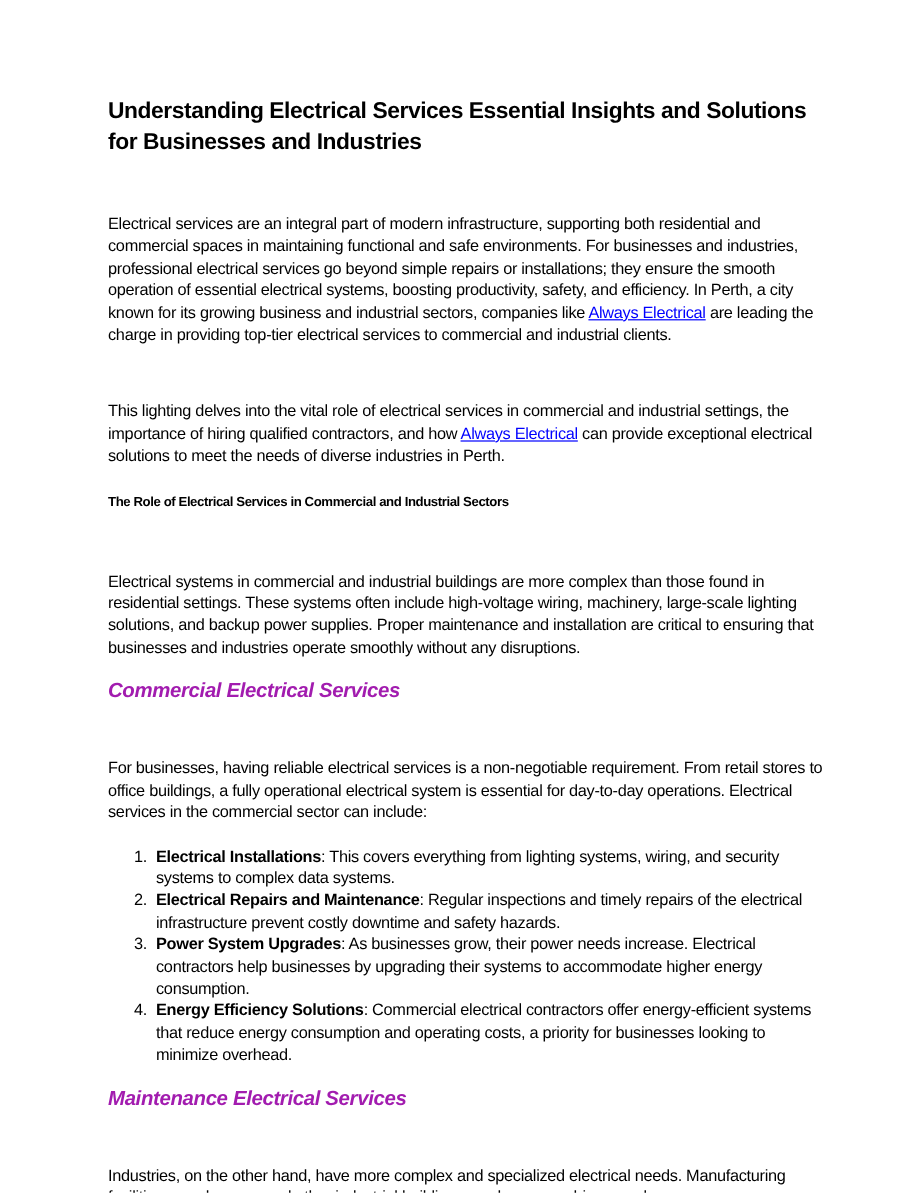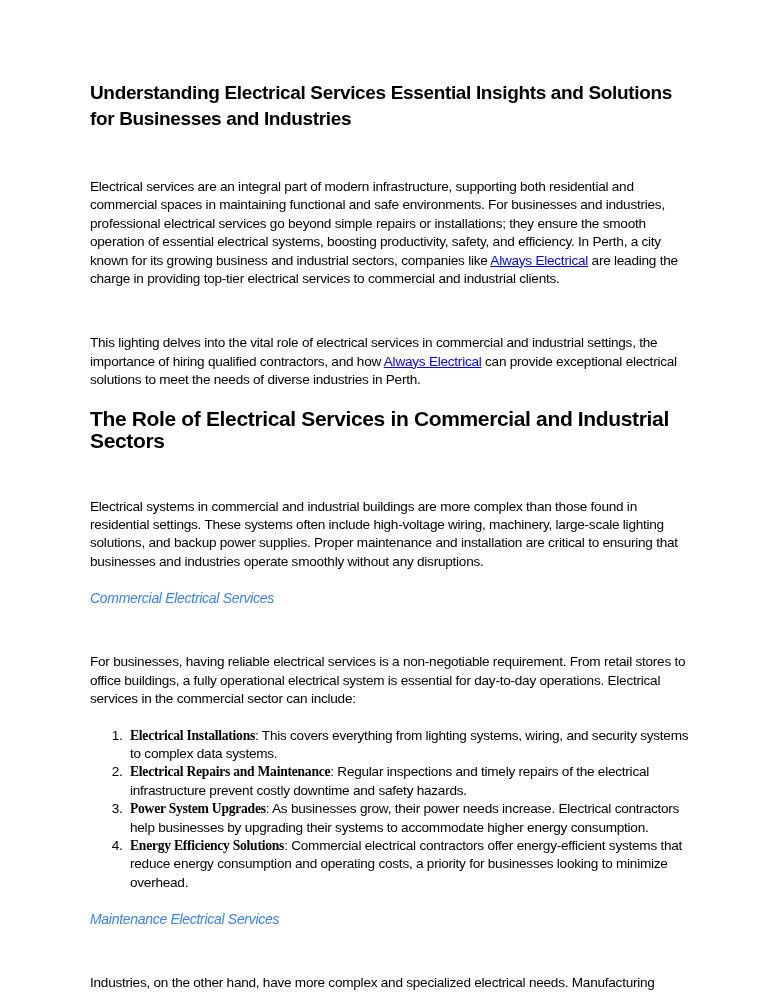--- a/index.html
+++ b/index.html
@@ -34,48 +34,47 @@
       line-height: 18.4px;
       letter-spacing: -0.25px;
       margin: 0;
     }
     p.body {
       margin-bottom: 18px;
       margin-top: 46px;
     }
     .h2 {
       font-weight: bold;
-      font-size: 21px;
+      font-size: 11px;
       line-height: 22px;
       margin: 4px 0 18px 0;
       letter-spacing: -0.35px;
     }
     .h3 {
       font-style: italic;
-      font-weight: normal;
-      font-size: 14px;
+      font-weight: bold;
+      font-size: 17px;
       line-height: 18px;
-      color: #3b82f6;
+      color: #a21caf;
       margin: 0 0 18px 0;
       letter-spacing: -0.3px;
     }
     a.link {
       color: #0000ff;
       text-decoration: underline;
     }
     ol {
       margin: 0 0 18px 0;
       padding-left: 36px;
     }
     ol li {
       padding-left: 4px;
     }
     .bold {
       font-weight: bold;
-      font-family: Liberation Serif, serif;
     }
   </style>
 </head>
 <body>
 
 <div class="page">
   <h1 class="title">Understanding Electrical Services Essential Insights and Solutions for Businesses and Industries</h1>
 
   <p class="body"><span>Electrical services are an integral part of modern infrastructure, supporting both residential and commercial spaces in maintaining functional and safe environments. For businesses and industries, professional electrical services go beyond simple repairs or installations; they ensure the smooth operation of essential electrical systems, boosting productivity, safety, and efficiency. In Perth, a city known for its growing business and industrial sectors, companies like </span><a class="link" href="#">Always Electrical</a><span> are leading the charge in providing top-tier electrical services to commercial and industrial clients.</span></p>
 

